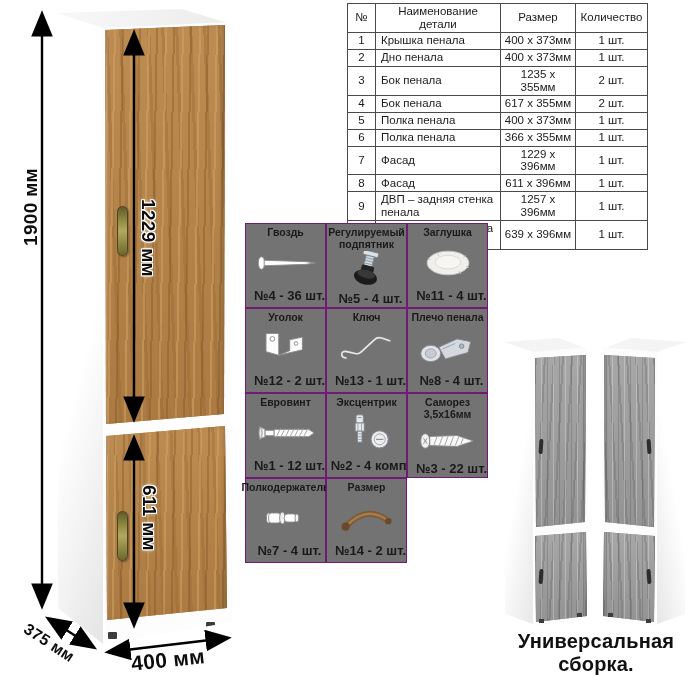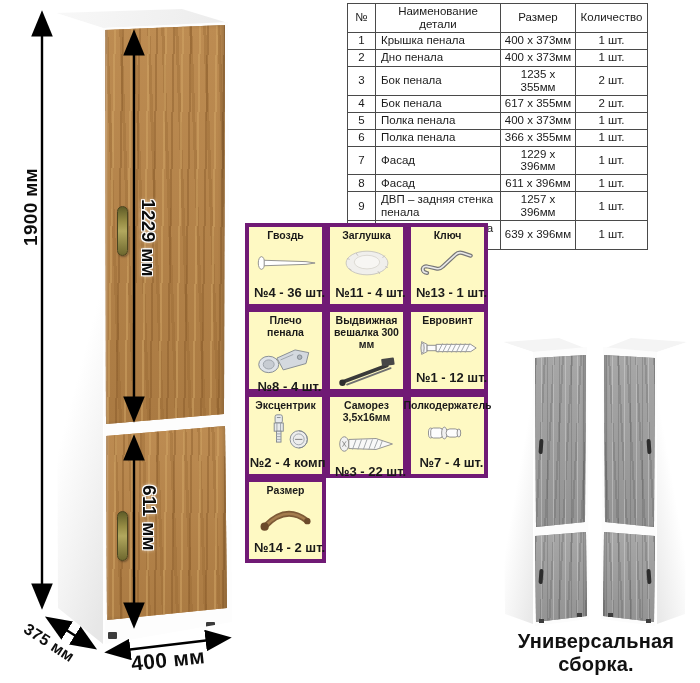--- a/index.html
+++ b/index.html
@@ -74,22 +74,22 @@
   .parts-table col.c-name{width:125px;}
   .parts-table col.c-size{width:75px;}
   .parts-table col.c-qty{width:72px;}
   .parts-table td.name{text-align:left;padding-left:5px;}
   
   .hw-grid{
     position:absolute;left:245px;top:223px;width:243px;
     display:grid;grid-template-columns:repeat(3,81px);grid-auto-rows:85px;
   }
   .hw-cell{
-    border:4px solid #701a75;display:flex;flex-direction:column;align-items:center;
-    justify-content:space-between;padding:3px 1px 4px;background:#fef9c3;box-sizing:border-box;
+    border:1px solid #701a75;display:flex;flex-direction:column;align-items:center;
+    justify-content:space-between;padding:3px 1px 4px;background:#737373;box-sizing:border-box;
   }
   .hw-cell--empty{border:none;background:transparent;}
   .hw-title{font-size:10.5px;font-weight:bold;text-align:center;line-height:1.12;}
   .hw-qty{font-size:13px;font-weight:bold;text-align:center;white-space:nowrap;padding-left:8px;}
   .hw-icon{flex:1;display:flex;align-items:center;justify-content:center;width:100%;}
   .hw-icon svg{width:68px;height:40px;}
   
   .mini-cab{position:absolute;top:338px;width:90px;height:288px;}
   .mini-cab.left{left:501px;}
   .mini-cab.right{left:599px;transform:scaleX(-1);}
@@ -248,34 +248,65 @@
       <svg viewBox="0 0 72 44">
         <g stroke="#8a8a8a" fill="#fff">
             <ellipse cx="9" cy="22" rx="3.5" ry="7"></ellipse>
         <path d="M12 19 L58 20.5 L68 22 L58 23.5 L12 25 Z"></path>
           </g>
       </svg>
     </div>
     <div class="hw-qty">№4 - 36 шт.</div>
   </div>
 
+  <div class="hw-cell">
+    <div class="hw-title">Регулируемый подпятник</div>
+    <div class="hw-icon">
+      <svg viewBox="0 0 72 44">
+        <g transform="rotate(14 36 22)">
+          <rect x="31" y="2" width="9" height="15" fill="#cdd6dd" stroke="#7d868d"></rect>
+          <path d="M31 5h9M31 8h9M31 11h9M31 14h9" stroke="#93a0a9"></path>
+          <rect x="27" y="0" width="17" height="5" rx="1.5" fill="#dbe2e8" stroke="#7d868d"></rect>
+          <rect x="29" y="16" width="14" height="7" rx="2" fill="#222"></rect>
+          <ellipse cx="36" cy="29" rx="13" ry="8" fill="#1b1b1b"></ellipse>
+          <ellipse cx="36" cy="25.5" rx="10" ry="4.5" fill="#383838"></ellipse>
+        </g>
+      </svg>
+    </div>
+    <div class="hw-qty">№5 - 4 шт.</div>
+  </div>
 
 
   <div class="hw-cell">
     <div class="hw-title">Заглушка</div>
     <div class="hw-icon">
       <svg viewBox="0 0 72 44">
         <ellipse cx="36" cy="22" rx="23" ry="13" fill="#f0efec" stroke="#c6c3bd"></ellipse>
         <ellipse cx="36" cy="21" rx="14" ry="7.5" fill="#f7f6f3" stroke="#dad7d1"></ellipse>
         <path d="M16 28l3 2M53 16l3-2M24 11l2 3M48 31l2 3M14 17l3 1M56 26l3 1" stroke="#c2bfb8" fill="none"></path>
       </svg>
     </div>
     <div class="hw-qty">№11 - 4 шт.</div>
   </div>
 
+  <div class="hw-cell">
+    <div class="hw-title">Уголок</div>
+    <div class="hw-icon">
+      <svg viewBox="0 0 72 44">
+        <g fill="#fdfdfd" stroke="#8a8a8a">
+          <path d="M14 6 h14 v24 l-14 -4 Z"></path>
+          <circle cx="21" cy="12" r="2.6"></circle>
+          <path d="M28 30 L54 24 L54 10 L40 13 L40 25 Z"></path>
+          <path d="M40 13 L40 25" fill="none"></path>
+          <circle cx="47" cy="17" r="2" fill="#fff"></circle>
+        </g>
+      </svg>
+    </div>
+    <div class="hw-qty">№12 - 2 шт.</div>
+  </div>
 
   <div class="hw-cell">
     <div class="hw-title">Ключ</div>
     <div class="hw-icon">
       <svg viewBox="0 0 72 44">
         <path d="M13 33 c-7 -1 -6 -9 1 -7 l9 2 c3 1 5 0 7 -2 l14 -13 c2 -2 5 -3 8 -2 l9 3" fill="none" stroke="#777" stroke-width="4.5" stroke-linecap="round"></path>
         <path d="M13 33 c-7 -1 -6 -9 1 -7 l9 2 c3 1 5 0 7 -2 l14 -13 c2 -2 5 -3 8 -2 l9 3" fill="none" stroke="#e9e9e9" stroke-width="1.8" stroke-linecap="round"></path>
       </svg>
     </div>
     <div class="hw-qty">№13 - 1 шт.</div>
@@ -289,32 +320,20 @@
         <ellipse cx="17" cy="28" rx="6" ry="5" fill="#c7ccd2" stroke="#9aa1a8"></ellipse>
         <path d="M26 21 L46 12 L61 15 L58 27 L33 34 Z" fill="#d4d9df" stroke="#80878e"></path>
         <circle cx="51" cy="20" r="2.5" fill="#aeb5bc" stroke="#7d848b"></circle>
         <path d="M30 23 L44 17" stroke="#9aa1a8" fill="none"></path>
       </svg>
     </div>
     <div class="hw-qty">№8 - 4 шт.</div>
   </div>
 
 
-  <div class="hw-cell">
-    <div class="hw-title">Выдвижная вешалка 300 мм</div>
-    <div class="hw-icon">
-      <svg viewBox="0 0 72 44">
-        <path d="M10 35 L58 17" stroke="#3a3a3a" stroke-width="4" stroke-linecap="round" fill="none"></path>
-        <path d="M14 38 L62 20" stroke="#707070" stroke-width="2" stroke-linecap="round" fill="none"></path>
-        <rect x="52" y="9" width="14" height="8" rx="1" fill="#474747" transform="rotate(-8 59 13)"></rect>
-        <circle cx="9" cy="36" r="3.5" fill="#2e2e2e"></circle>
-      </svg>
-    </div>
-    <div class="hw-qty">№10 - 1 шт.</div>
-  </div>
 
   <div class="hw-cell">
     <div class="hw-title">Евровинт</div>
     <div class="hw-icon">
       <svg viewBox="0 0 72 44">
         <g fill="#fbfbfb" stroke="#8a8a8a">
           <path d="M7 15 L7 29 L13 26 L13 18 Z"></path>
           <ellipse cx="8" cy="22" rx="1.8" ry="5.5" fill="#ececec"></ellipse>
           <rect x="13" y="19" width="10" height="6"></rect>
           <path d="M23 18 h38 l6 4 -6 4 h-38 z"></path>

